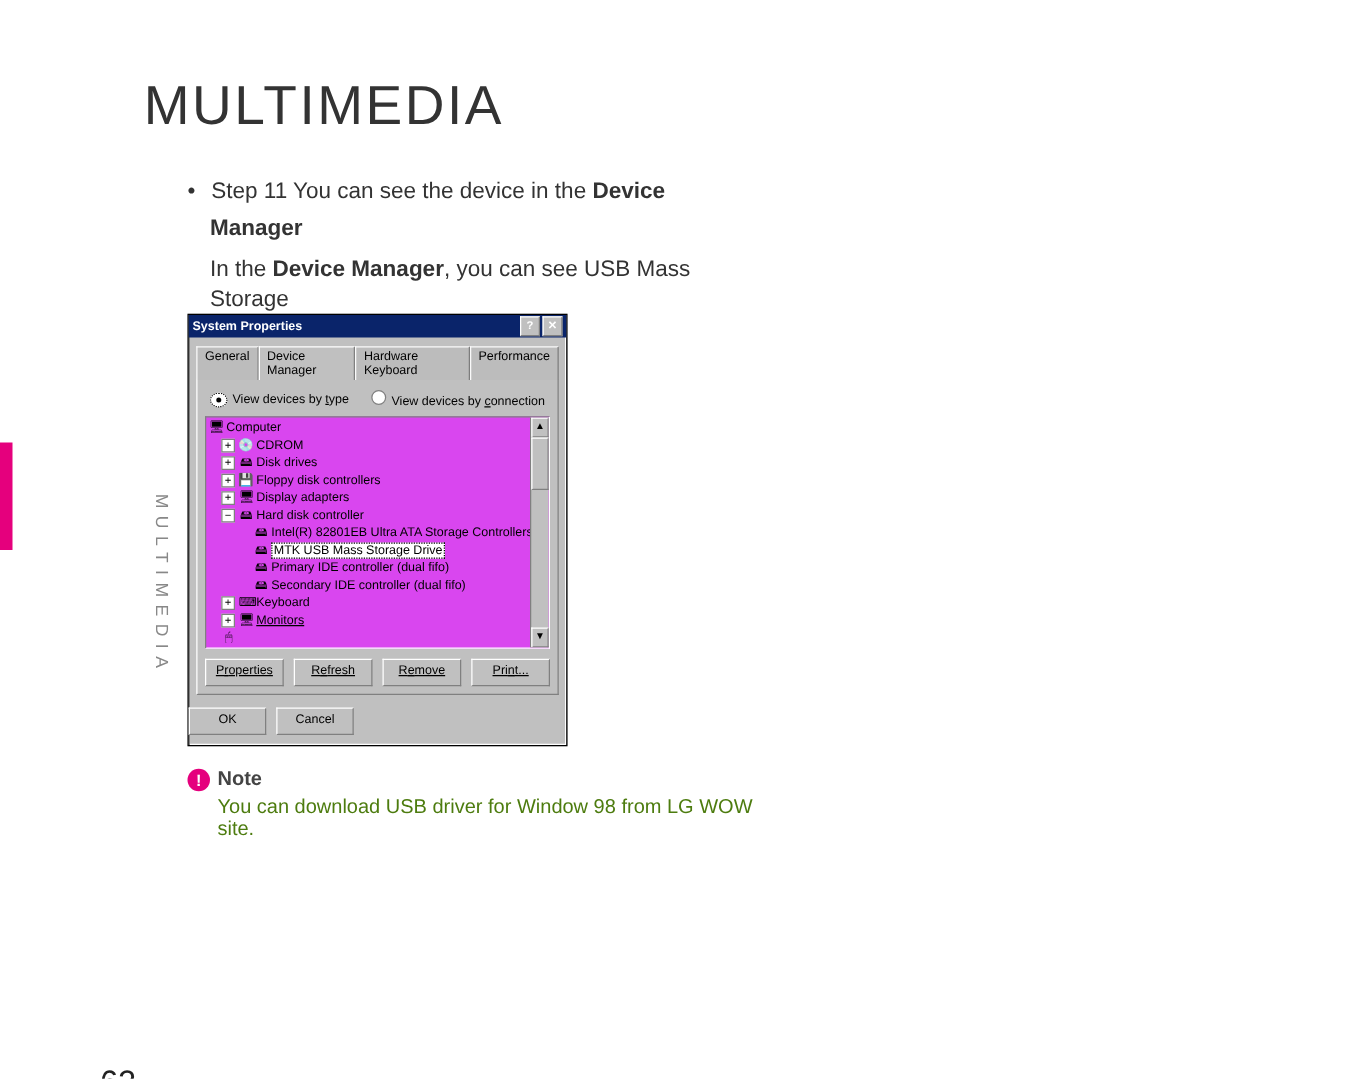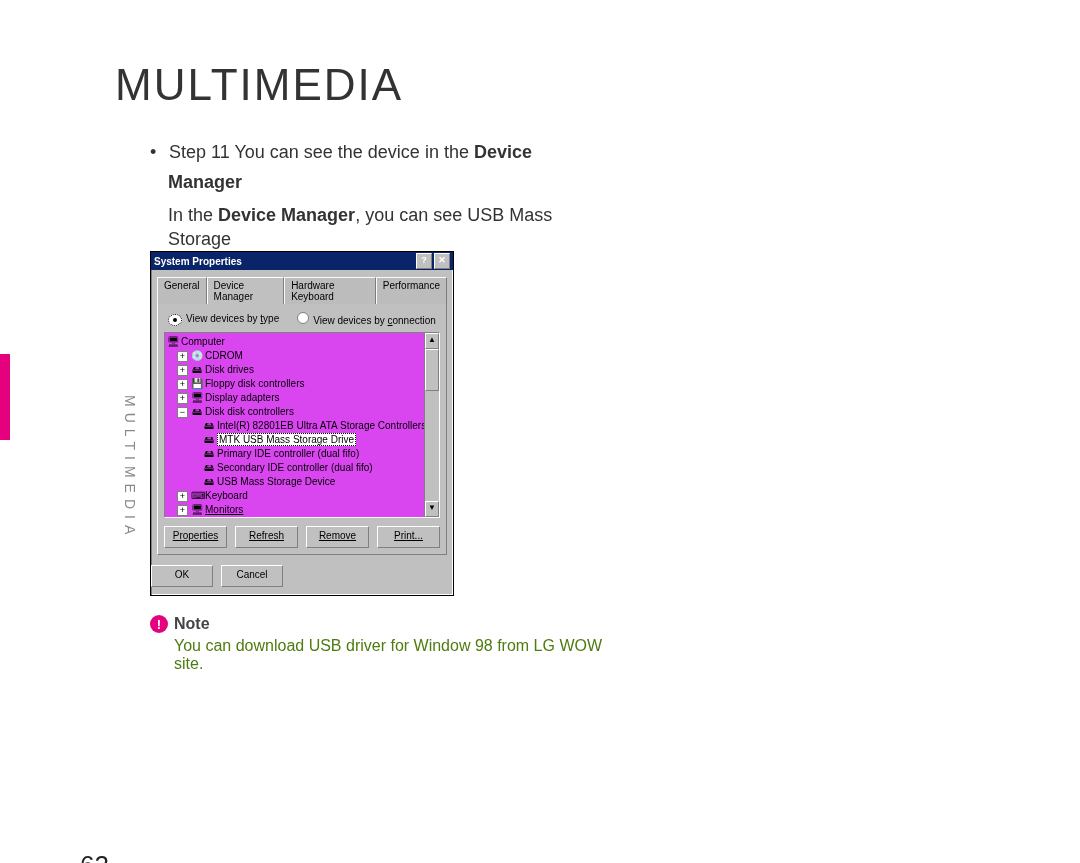--- a/index.html
+++ b/index.html
@@ -92,26 +92,25 @@
 
       <div class="tree">
         <div class="node" style="padding-left:2px">
           <span class="ico">🖥</span><span>Computer</span>
         </div>
         <div id="tree-nodes">
             <div class="node" style="padding-left: 12px;"><span class="ex">+</span><span class="ico">💿</span><span>CDROM</span></div>
             <div class="node" style="padding-left: 12px;"><span class="ex">+</span><span class="ico">🖴</span><span>Disk drives</span></div>
             <div class="node" style="padding-left: 12px;"><span class="ex">+</span><span class="ico">💾</span><span>Floppy disk controllers</span></div>
             <div class="node" style="padding-left: 12px;"><span class="ex">+</span><span class="ico">🖥</span><span>Display adapters</span></div>
-            <div class="node" style="padding-left: 12px;"><span class="ex">−</span><span class="ico">🖴</span><span>Disk disk controllers</span></div>
+            <div class="node" style="padding-left: 12px;"><span class="ex">−</span><span class="ico">🖴</span><span>Hard disk controller</span></div>
             <div class="node" style="padding-left: 38px;"><span class="ico">🖴</span><span>Intel(R) 82801EB Ultra ATA Storage Controllers</span></div>
             <div class="node" style="padding-left: 38px;"><span class="ico">🖴</span><span class="sel">MTK USB Mass Storage Drive</span></div>
             <div class="node" style="padding-left: 38px;"><span class="ico">🖴</span><span>Primary IDE controller (dual fifo)</span></div>
             <div class="node" style="padding-left: 38px;"><span class="ico">🖴</span><span>Secondary IDE controller (dual fifo)</span></div>
-            <div class="node" style="padding-left: 38px;"><span class="ico">🖴</span><span>USB Mass Storage Device</span></div>
             <div class="node" style="padding-left: 12px;"><span class="ex">+</span><span class="ico">⌨</span><span>Keyboard</span></div>
             <div class="node" style="padding-left: 12px; text-decoration: underline;"><span class="ex">+</span><span class="ico">🖥</span><span>Monitors</span></div>
             <div class="node" style="padding-left: 12px;"><span class="ico">🖱</span></div>
           </div>
         <div class="scrollbar">
           <div class="sbbtn">▲</div>
           <div class="sbthumb"></div>
           <div style="flex:1"></div>
           <div class="sbbtn" style="position:absolute;bottom:0;left:0;right:0">▼</div>
         </div>

